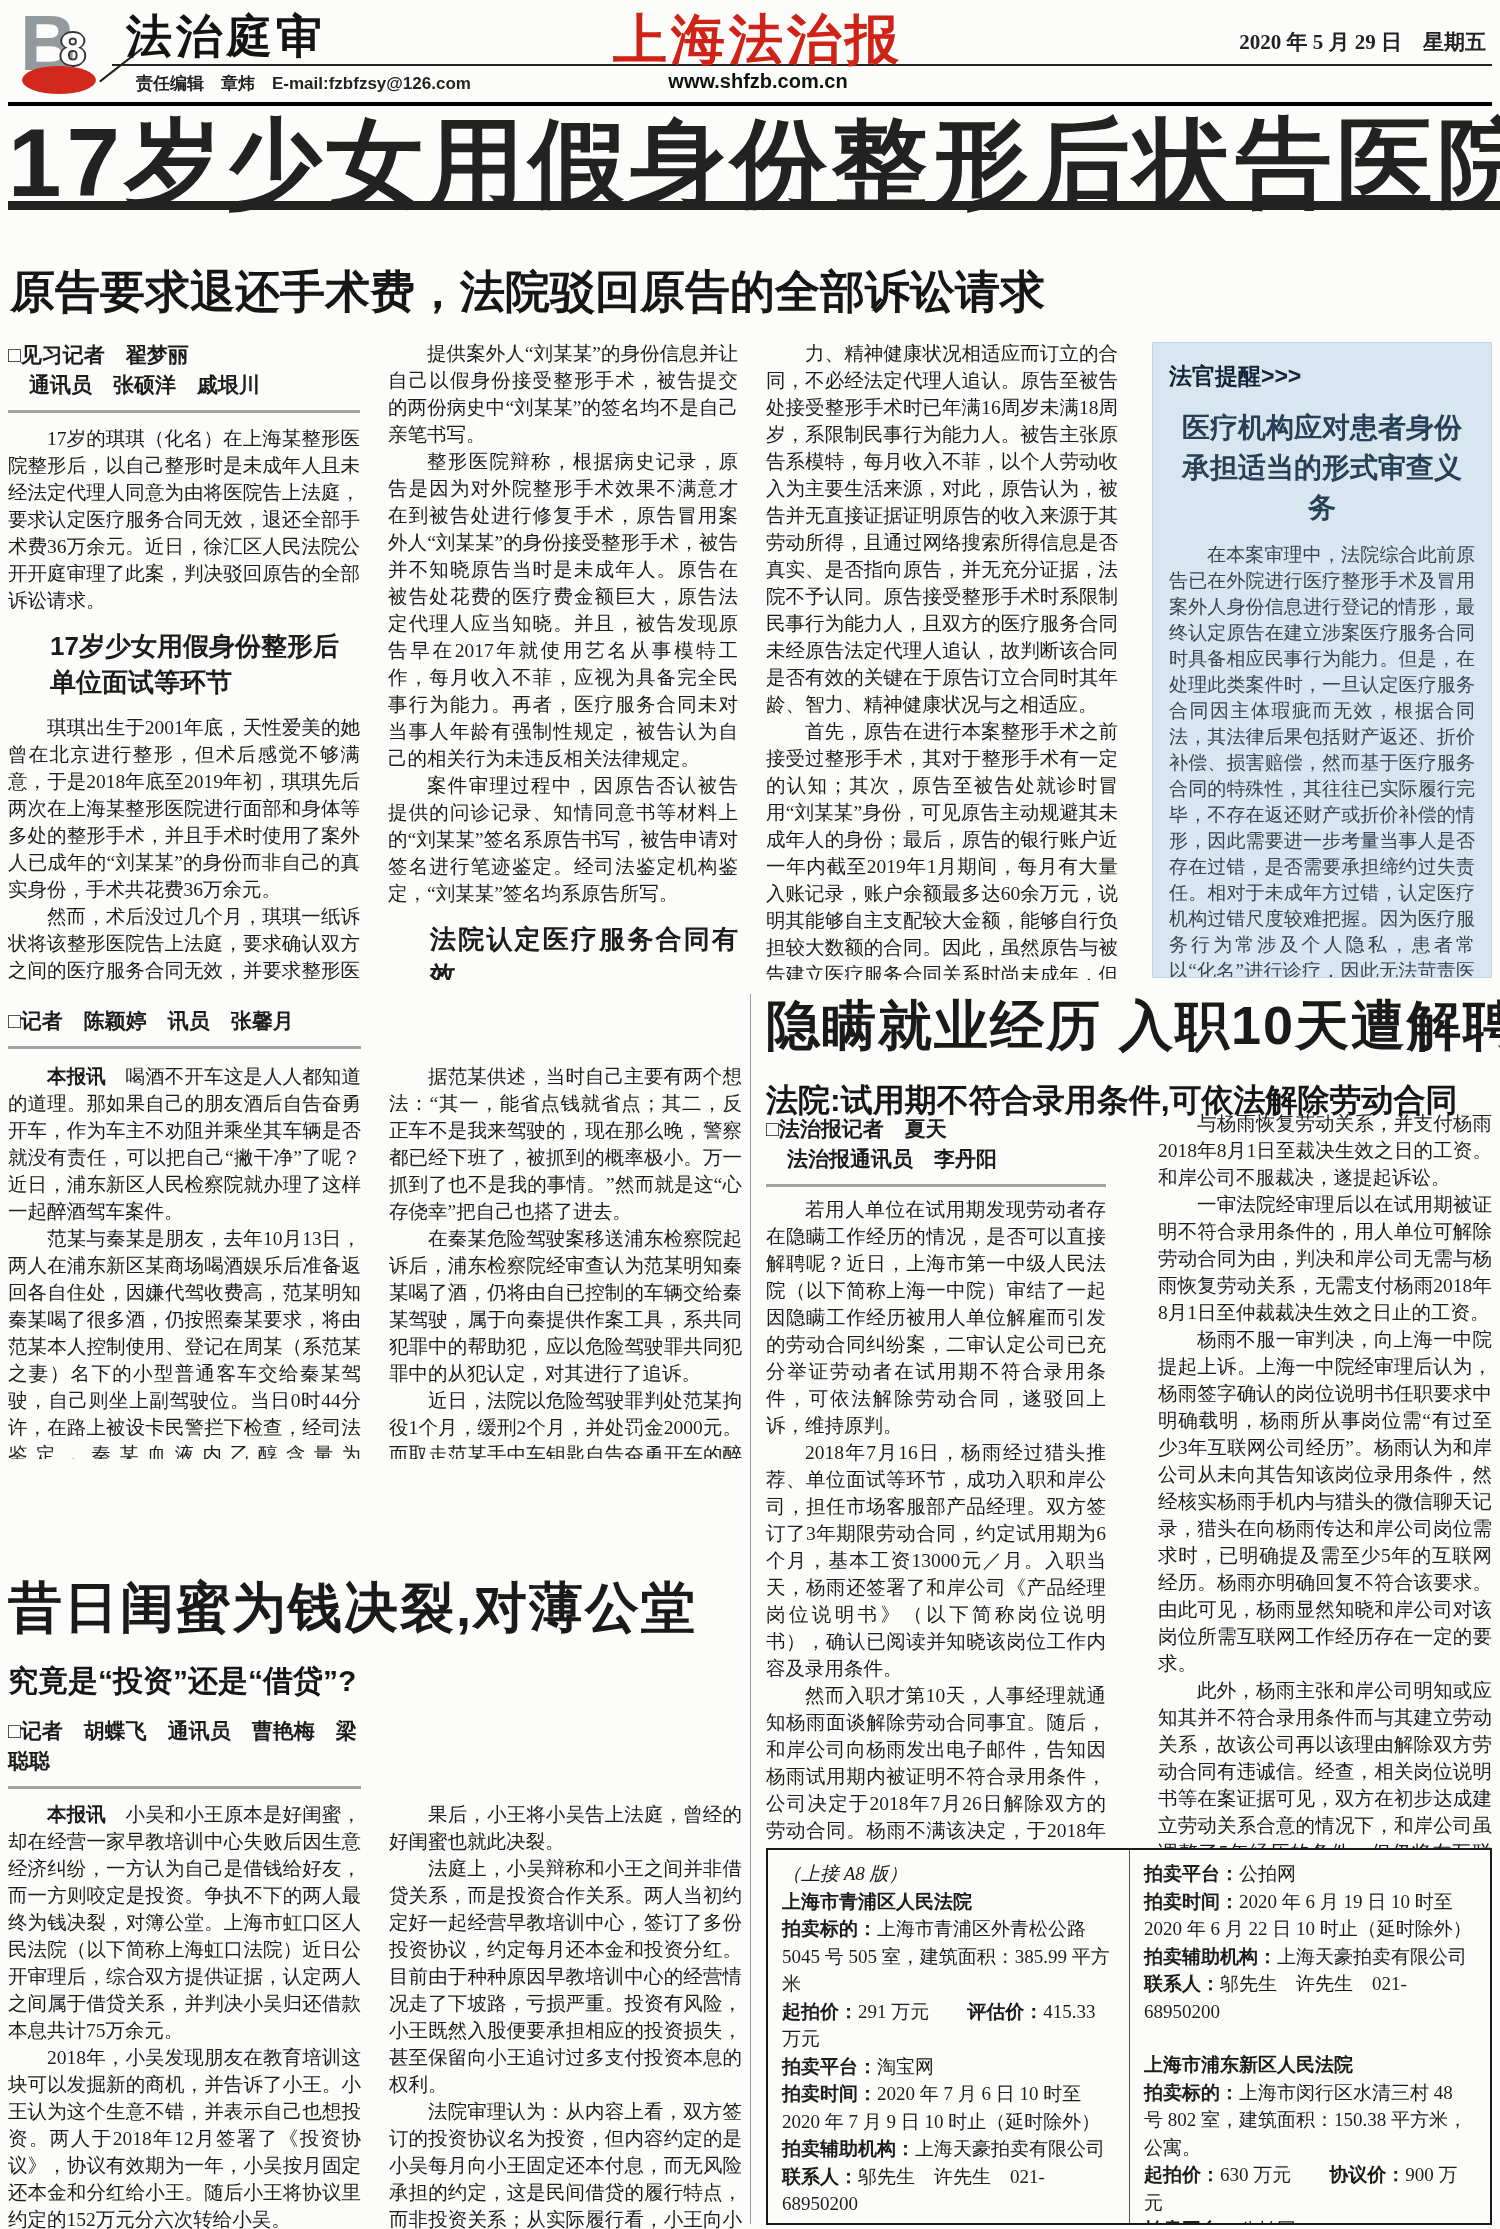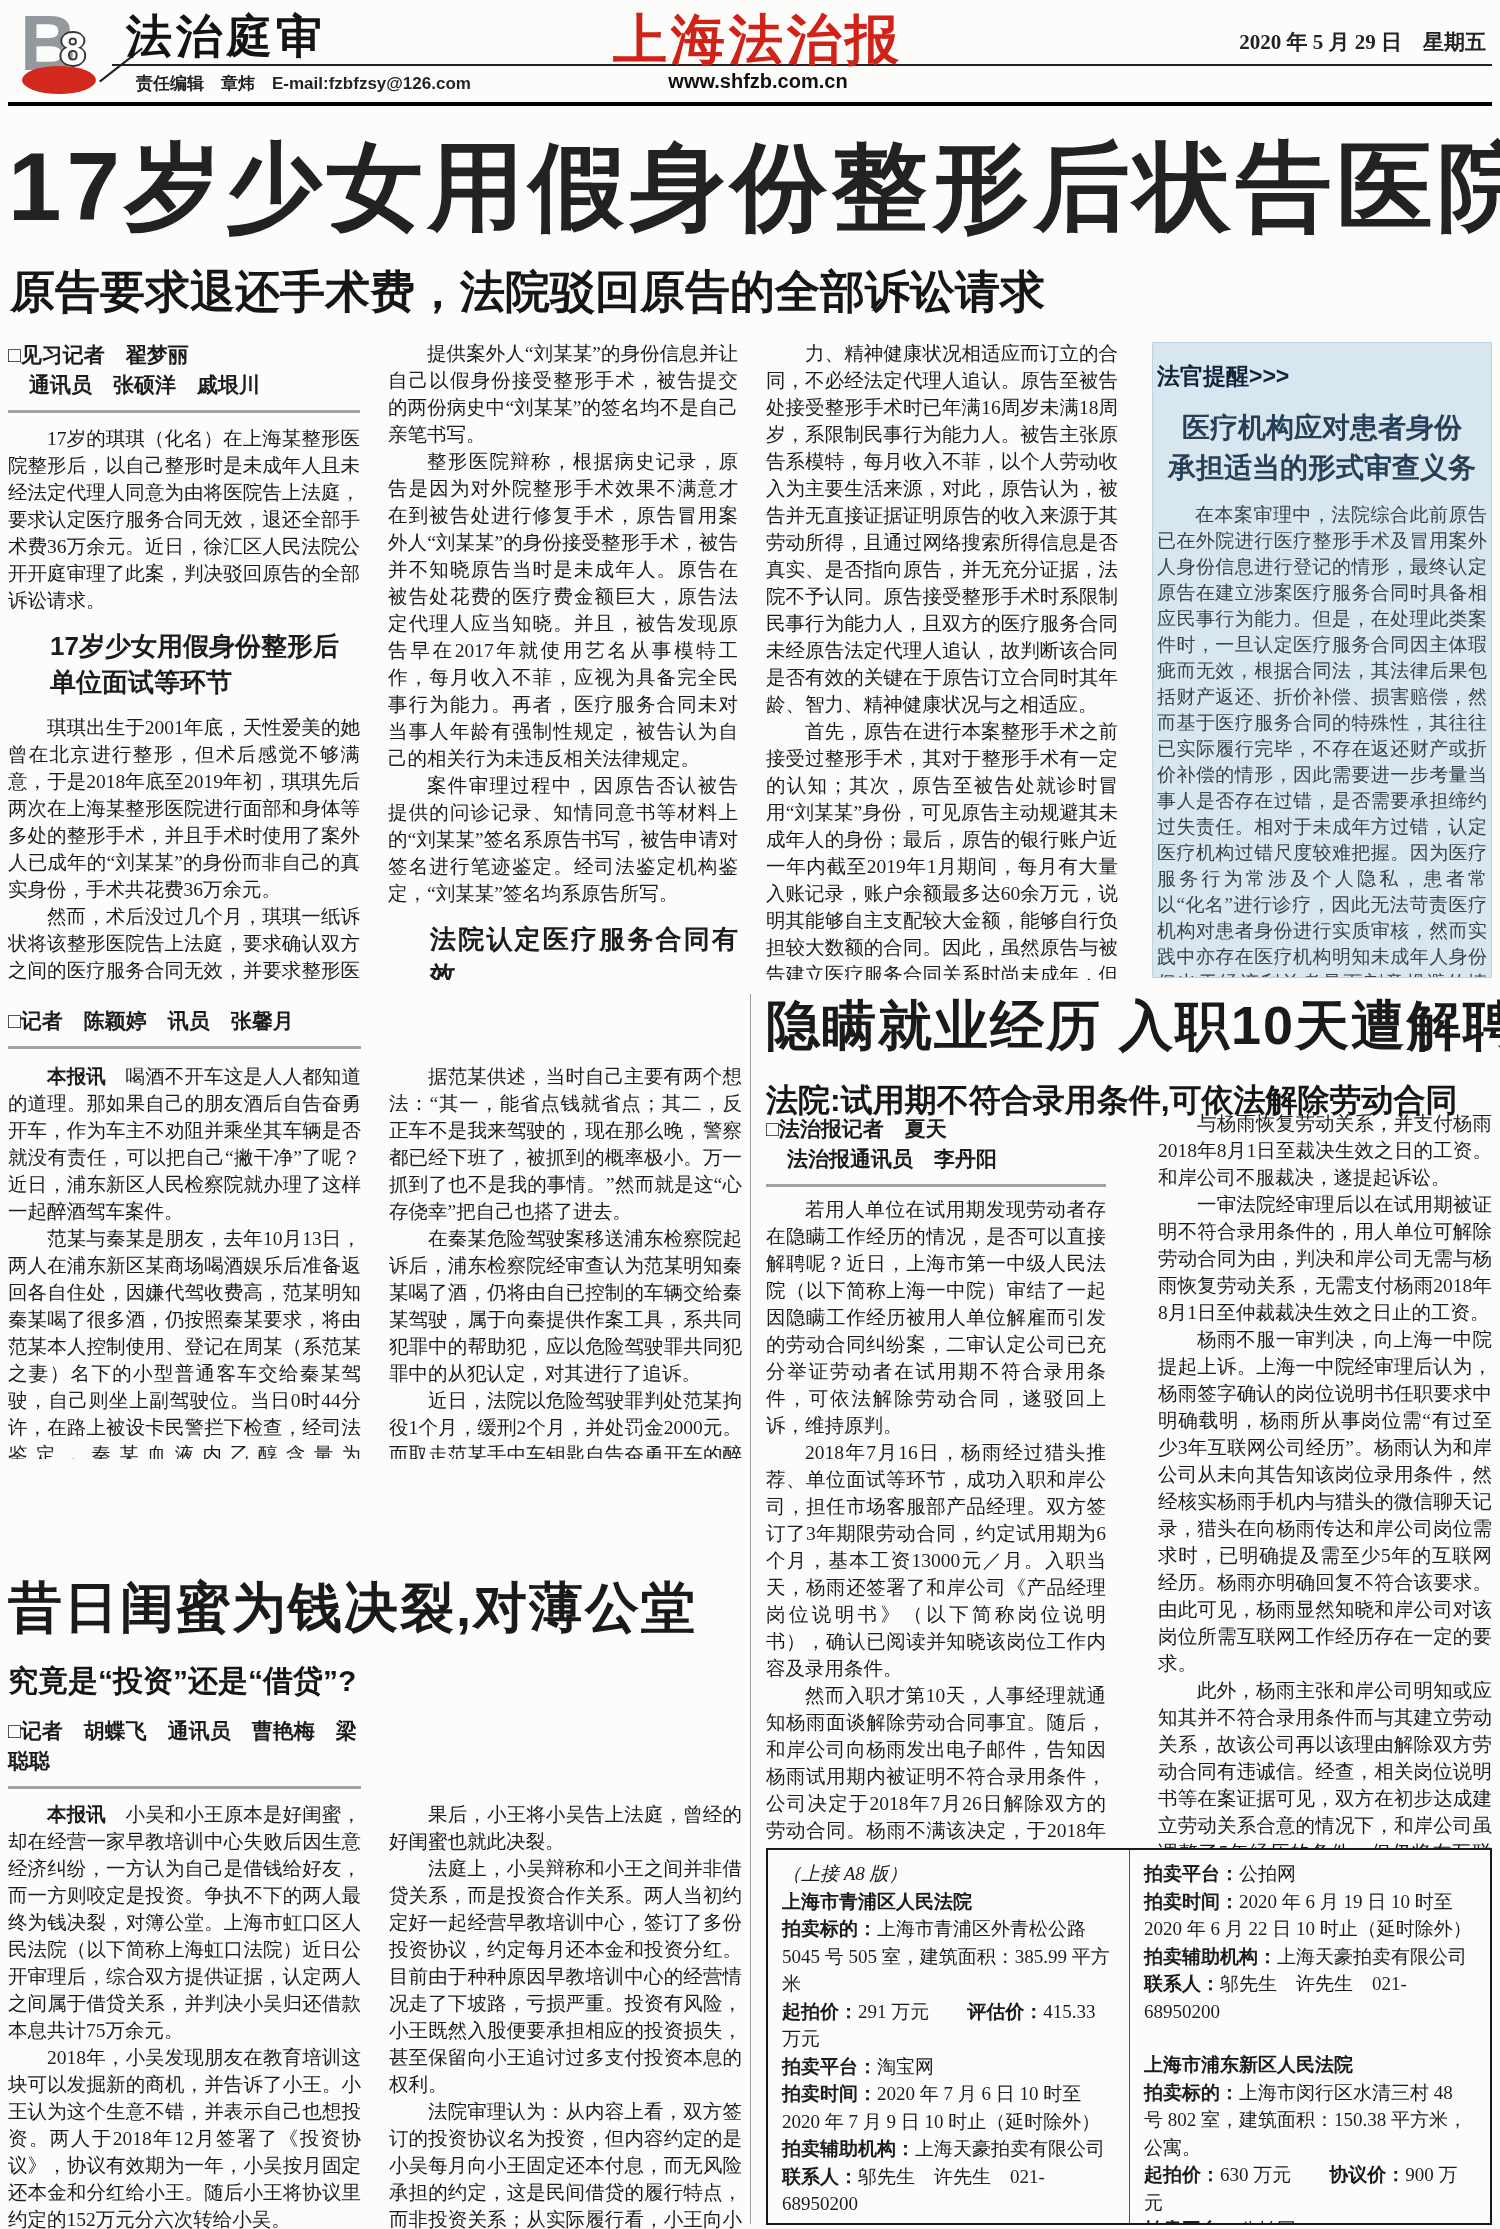--- a/index.html
+++ b/index.html
@@ -15,35 +15,35 @@
   .slash{position:absolute;left:86px;top:56px;width:54px;height:2px;background:#222;transform:rotate(-38deg);}
   .sect{position:absolute;left:118px;top:-2px;font:900 46px "Liberation Sans",sans-serif;letter-spacing:4px;color:#141414;}
   .hdr-rule{position:absolute;left:104px;right:0;top:56px;height:2px;background:#222;}
   .editor{position:absolute;left:128px;top:64px;font:bold 17px "Liberation Sans",sans-serif;color:#222;}
   .masthead{position:absolute;left:560px;top:-4px;width:380px;text-align:center;
             font:900 54px "Liberation Serif",serif;color:#cf2318;letter-spacing:4px;}
   .site{position:absolute;left:560px;top:62px;width:380px;text-align:center;
         font:bold 20px "Liberation Sans",sans-serif;color:#111;}
   .pdate{position:absolute;right:6px;top:20px;font:bold 21px "Liberation Serif",serif;color:#222;}
   
-  #main-headline{position:absolute;left:8px;top:124px;width:1484px;height:138px;
-       font:900 96px "Liberation Sans",sans-serif;letter-spacing:5px;color:#222;white-space:nowrap;}
+  #main-headline{position:absolute;left:8px;top:100px;width:1484px;height:138px;
+       font:900 96px "Liberation Sans",sans-serif;letter-spacing:5px;color:#222;white-space:nowrap;text-decoration:underline;}
   #main-subtitle{position:absolute;left:10px;top:262px;width:1250px;
        font:bold 45px "Liberation Sans",sans-serif;color:#161616;}
   
   .ncol{position:absolute;overflow:hidden;font-size:19.5px;line-height:27px;text-align:justify;}
   .ncol p{margin:0;text-indent:2em;}
   .byline-box{font:bold 21px "Liberation Sans",sans-serif;line-height:30px;
               border-bottom:3px solid #a3a3a3;padding-bottom:10px;margin-bottom:12px;}
   .byline-box div{text-indent:0;}
   .col-subhead{font:bold 26px "Liberation Sans",sans-serif;line-height:36px;
                padding-left:42px;margin:14px 0;}
   
   #judge-box{position:absolute;left:1152px;top:342px;width:340px;height:636px;background:#d8e6f0;
-             border:1px solid #c0d3e2;box-sizing:border-box;padding:18px 4px;overflow:hidden;}
+             border:1px solid #c0d3e2;box-sizing:border-box;padding:18px 16px;overflow:hidden;}
   #judge-box .tag{font:bold 23px "Liberation Sans",sans-serif;color:#14233a;margin-bottom:16px;}
   #judge-box .jtitle{font:bold 28px "Liberation Sans",sans-serif;color:#274057;text-align:center;line-height:40px;}
   #judge-box .jbody{margin-top:14px;font-size:19px;line-height:26px;text-align:justify;color:#3a4250;}
   #judge-box .jbody p{margin:0;text-indent:2em;}
   
   .art-headline{font:900 54px "Liberation Sans",sans-serif;letter-spacing:2px;color:#1a1a1a;white-space:nowrap;}
   .art-subhead{font:bold 32px "Liberation Sans",sans-serif;color:#161616;margin-top:16px;}
   
   #drunk{position:absolute;left:8px;top:990px;width:734px;height:580px;}
   #drunk .body{display:flex;gap:28px;margin-top:14px;height:396px;overflow:hidden;}

